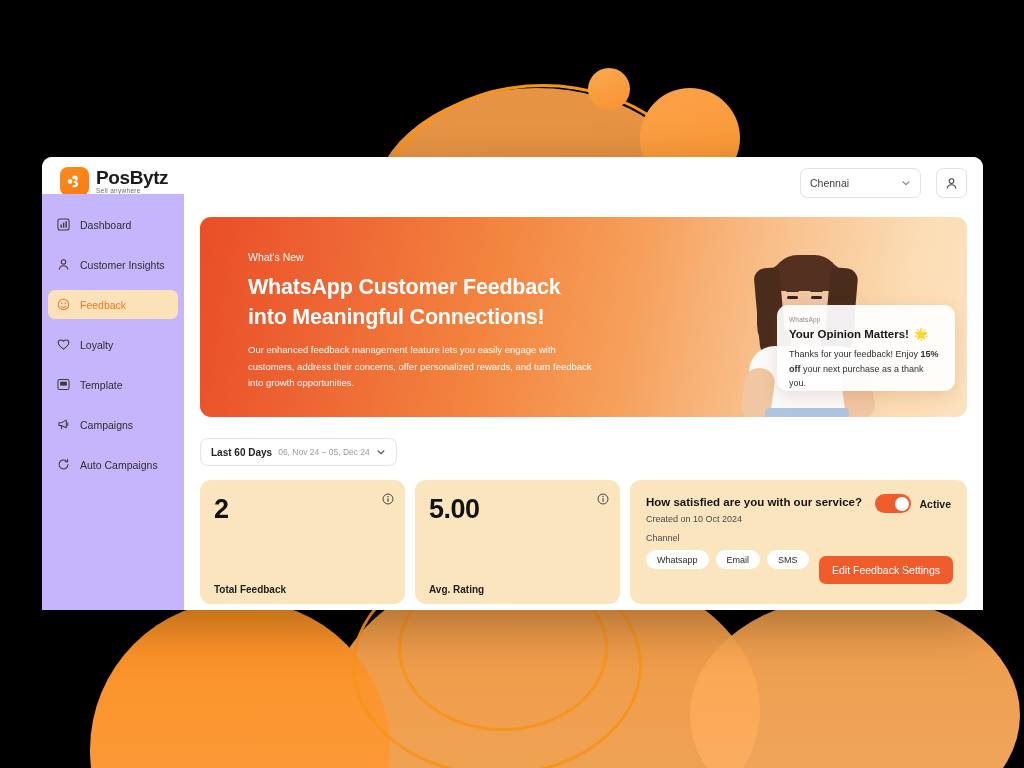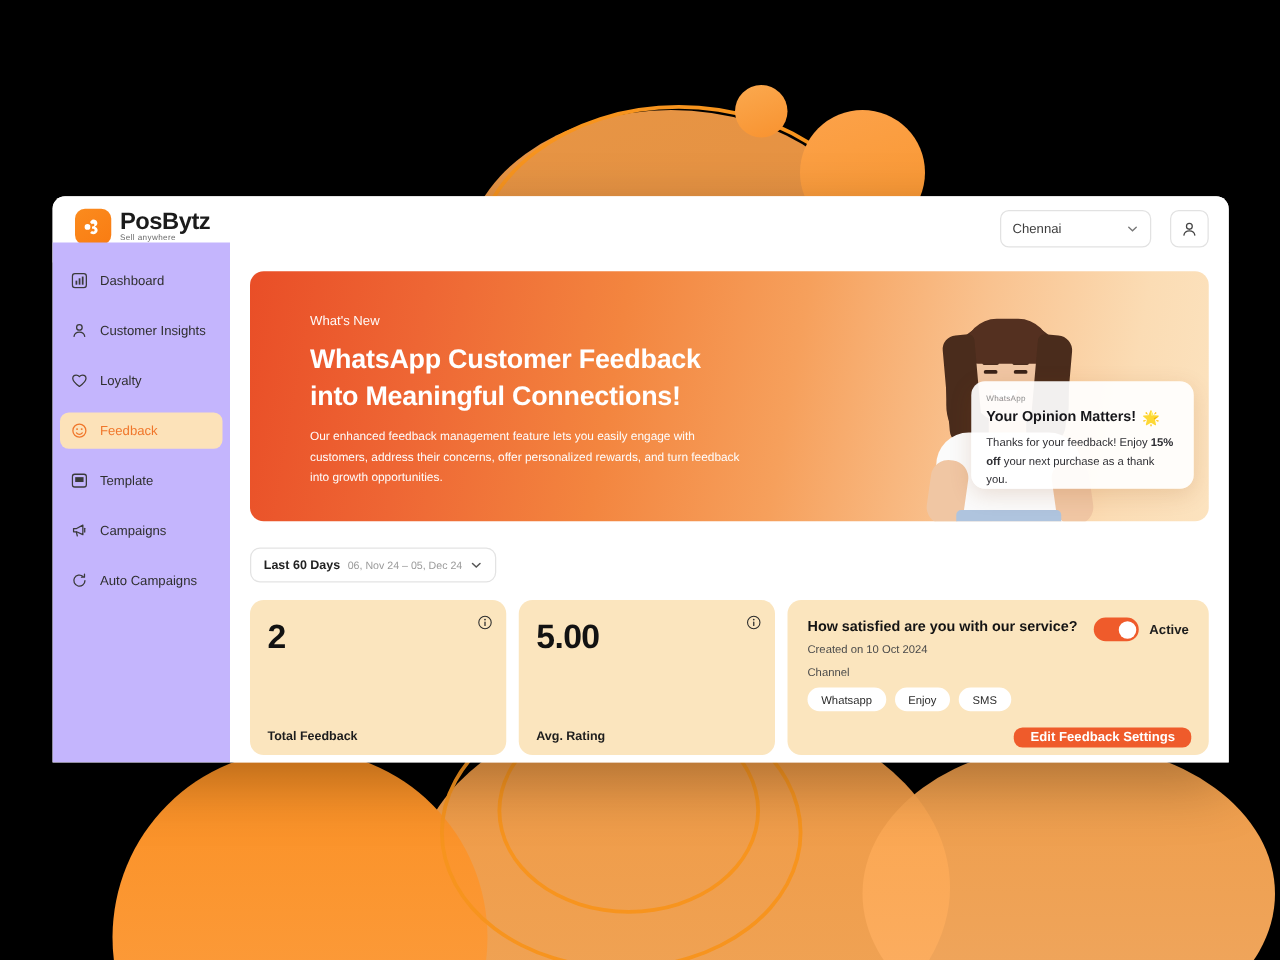--- a/index.html
+++ b/index.html
@@ -129,23 +129,23 @@
   #survey-q { font-size: 11.5px; font-weight: 700; color:#141414; }
   #survey-created { font-size: 9px; color:#4a4a4a; margin-top: 6px; }
   #channel-label { font-size: 9px; color:#4a4a4a; margin-top: 9px; }
   #chips { display:flex; gap: 7px; margin-top: 7px; }
   .chip { background:#fff; border-radius: 11px; height: 19px; padding: 0 11px; display:flex; align-items:center;
           font-size: 9px; color:#2a2a2a; }
   #toggle-wrap { position:absolute; right: 16px; top: 14px; display:flex; align-items:center; gap: 8px; }
   #toggle { width: 36px; height: 19px; border-radius: 11px; background:#EF5B2B; position: relative; }
   #toggle-knob { position:absolute; right: 2.5px; top: 2.5px; width: 14px; height: 14px; border-radius:50%; background:#fff; }
   #toggle-text { font-size: 10.5px; font-weight: 700; color:#1d1d1d; }
-  #edit-btn { position:absolute; right: 14px; bottom: 6px; background:#EF5B2B; color:#fff;
-              border-radius: 7px; height: 16px; padding: 0 13px; display:flex; align-items:center;
-              font-size: 10.5px; font-weight: 700; }
+  #edit-btn { position:absolute; right: 14px; bottom: 20px; background:#EF5B2B; color:#fff;
+              border-radius: 7px; height: 28px; padding: 0 13px; display:flex; align-items:center;
+              font-size: 10.5px; font-weight: 400; }
 </style>
 </head>
 <body>
 
 <div id="stage">
 
   <div class="blob" id="blob-top-big"></div>
   <div class="ring" id="ring-top"></div>
   <div class="blob" id="blob-top-small"></div>
   <div class="blob" id="blob-top-right"></div>
@@ -203,39 +203,39 @@
       <div class="nav-item">
         <span class="nav-icon">
           <svg width="13" height="13" viewBox="0 0 14 14">
             <circle cx="7" cy="4.2" r="2.4" stroke="#3a3a3a" stroke-width="1.1" fill="none"></circle>
             <path d="M2.4 12c.4-2.4 2.3-3.7 4.6-3.7s4.2 1.3 4.6 3.7" stroke="#3a3a3a" stroke-width="1.1" fill="none" stroke-linecap="round"></path>
           </svg>
         </span>
         <span class="nav-label">Customer Insights</span>
       </div>
 
-      <div class="nav-item">
-        <span class="nav-icon">
-          <svg width="13" height="13" viewBox="0 0 14 14">
-            <path d="M7 12C3 9.2 1.3 7.3 1.3 5.2 1.3 3.5 2.6 2.2 4.3 2.2c1 0 2 .5 2.7 1.4C7.7 2.7 8.7 2.2 9.7 2.2c1.7 0 3 1.3 3 3C12.7 7.3 11 9.2 7 12z" stroke="#3a3a3a" stroke-width="1.1" fill="none" stroke-linejoin="round"></path>
-          </svg>
-        </span>
-        <span class="nav-label">Loyalty</span>
-      </div>
-
       <div class="nav-item active">
         <span class="nav-icon">
           <svg width="13" height="13" viewBox="0 0 14 14">
             <circle cx="7" cy="7" r="5.6" stroke="#F0762A" stroke-width="1.1" fill="none"></circle>
             <circle cx="5" cy="5.7" r=".85" fill="#F0762A"></circle>
             <circle cx="9" cy="5.7" r=".85" fill="#F0762A"></circle>
             <path d="M4.5 8.9c.7.9 1.5 1.3 2.5 1.3s1.8-.4 2.5-1.3" stroke="#F0762A" stroke-width="1.1" fill="none" stroke-linecap="round"></path>
           </svg>
         </span>
         <span class="nav-label">Feedback</span>
+      </div>
+
+      <div class="nav-item">
+        <span class="nav-icon">
+          <svg width="13" height="13" viewBox="0 0 14 14">
+            <path d="M7 12C3 9.2 1.3 7.3 1.3 5.2 1.3 3.5 2.6 2.2 4.3 2.2c1 0 2 .5 2.7 1.4C7.7 2.7 8.7 2.2 9.7 2.2c1.7 0 3 1.3 3 3C12.7 7.3 11 9.2 7 12z" stroke="#3a3a3a" stroke-width="1.1" fill="none" stroke-linejoin="round"></path>
+          </svg>
+        </span>
+        <span class="nav-label">Loyalty</span>
       </div>
 
       <div class="nav-item">
         <span class="nav-icon">
           <svg width="13" height="13" viewBox="0 0 14 14">
             <rect x="1" y="1.5" width="12" height="11" rx="2" stroke="#3a3a3a" stroke-width="1.1" fill="none"></rect>
             <rect x="3.4" y="4" width="7.2" height="4.2" fill="#3a3a3a"></rect>
           </svg>
         </span>
         <span class="nav-label">Template</span>
@@ -338,21 +338,21 @@
           <div class="stat-value">5.00</div>
           <div class="stat-label">Avg. Rating</div>
         </div>
 
         <div id="survey-card">
           <div id="survey-q">How satisfied are you with our service?</div>
           <div id="survey-created">Created on 10 Oct 2024</div>
           <div id="channel-label">Channel</div>
           <div id="chips">
             <span class="chip">Whatsapp</span>
-            <span class="chip">Enjoy</span>
+            <span class="chip">Email</span>
             <span class="chip">SMS</span>
           </div>
           <div id="toggle-wrap">
             <div id="toggle">
               <div id="toggle-knob"></div>
             </div>
             <span id="toggle-text">Active</span>
           </div>
           <div id="edit-btn">Edit Feedback Settings</div>
         </div>

